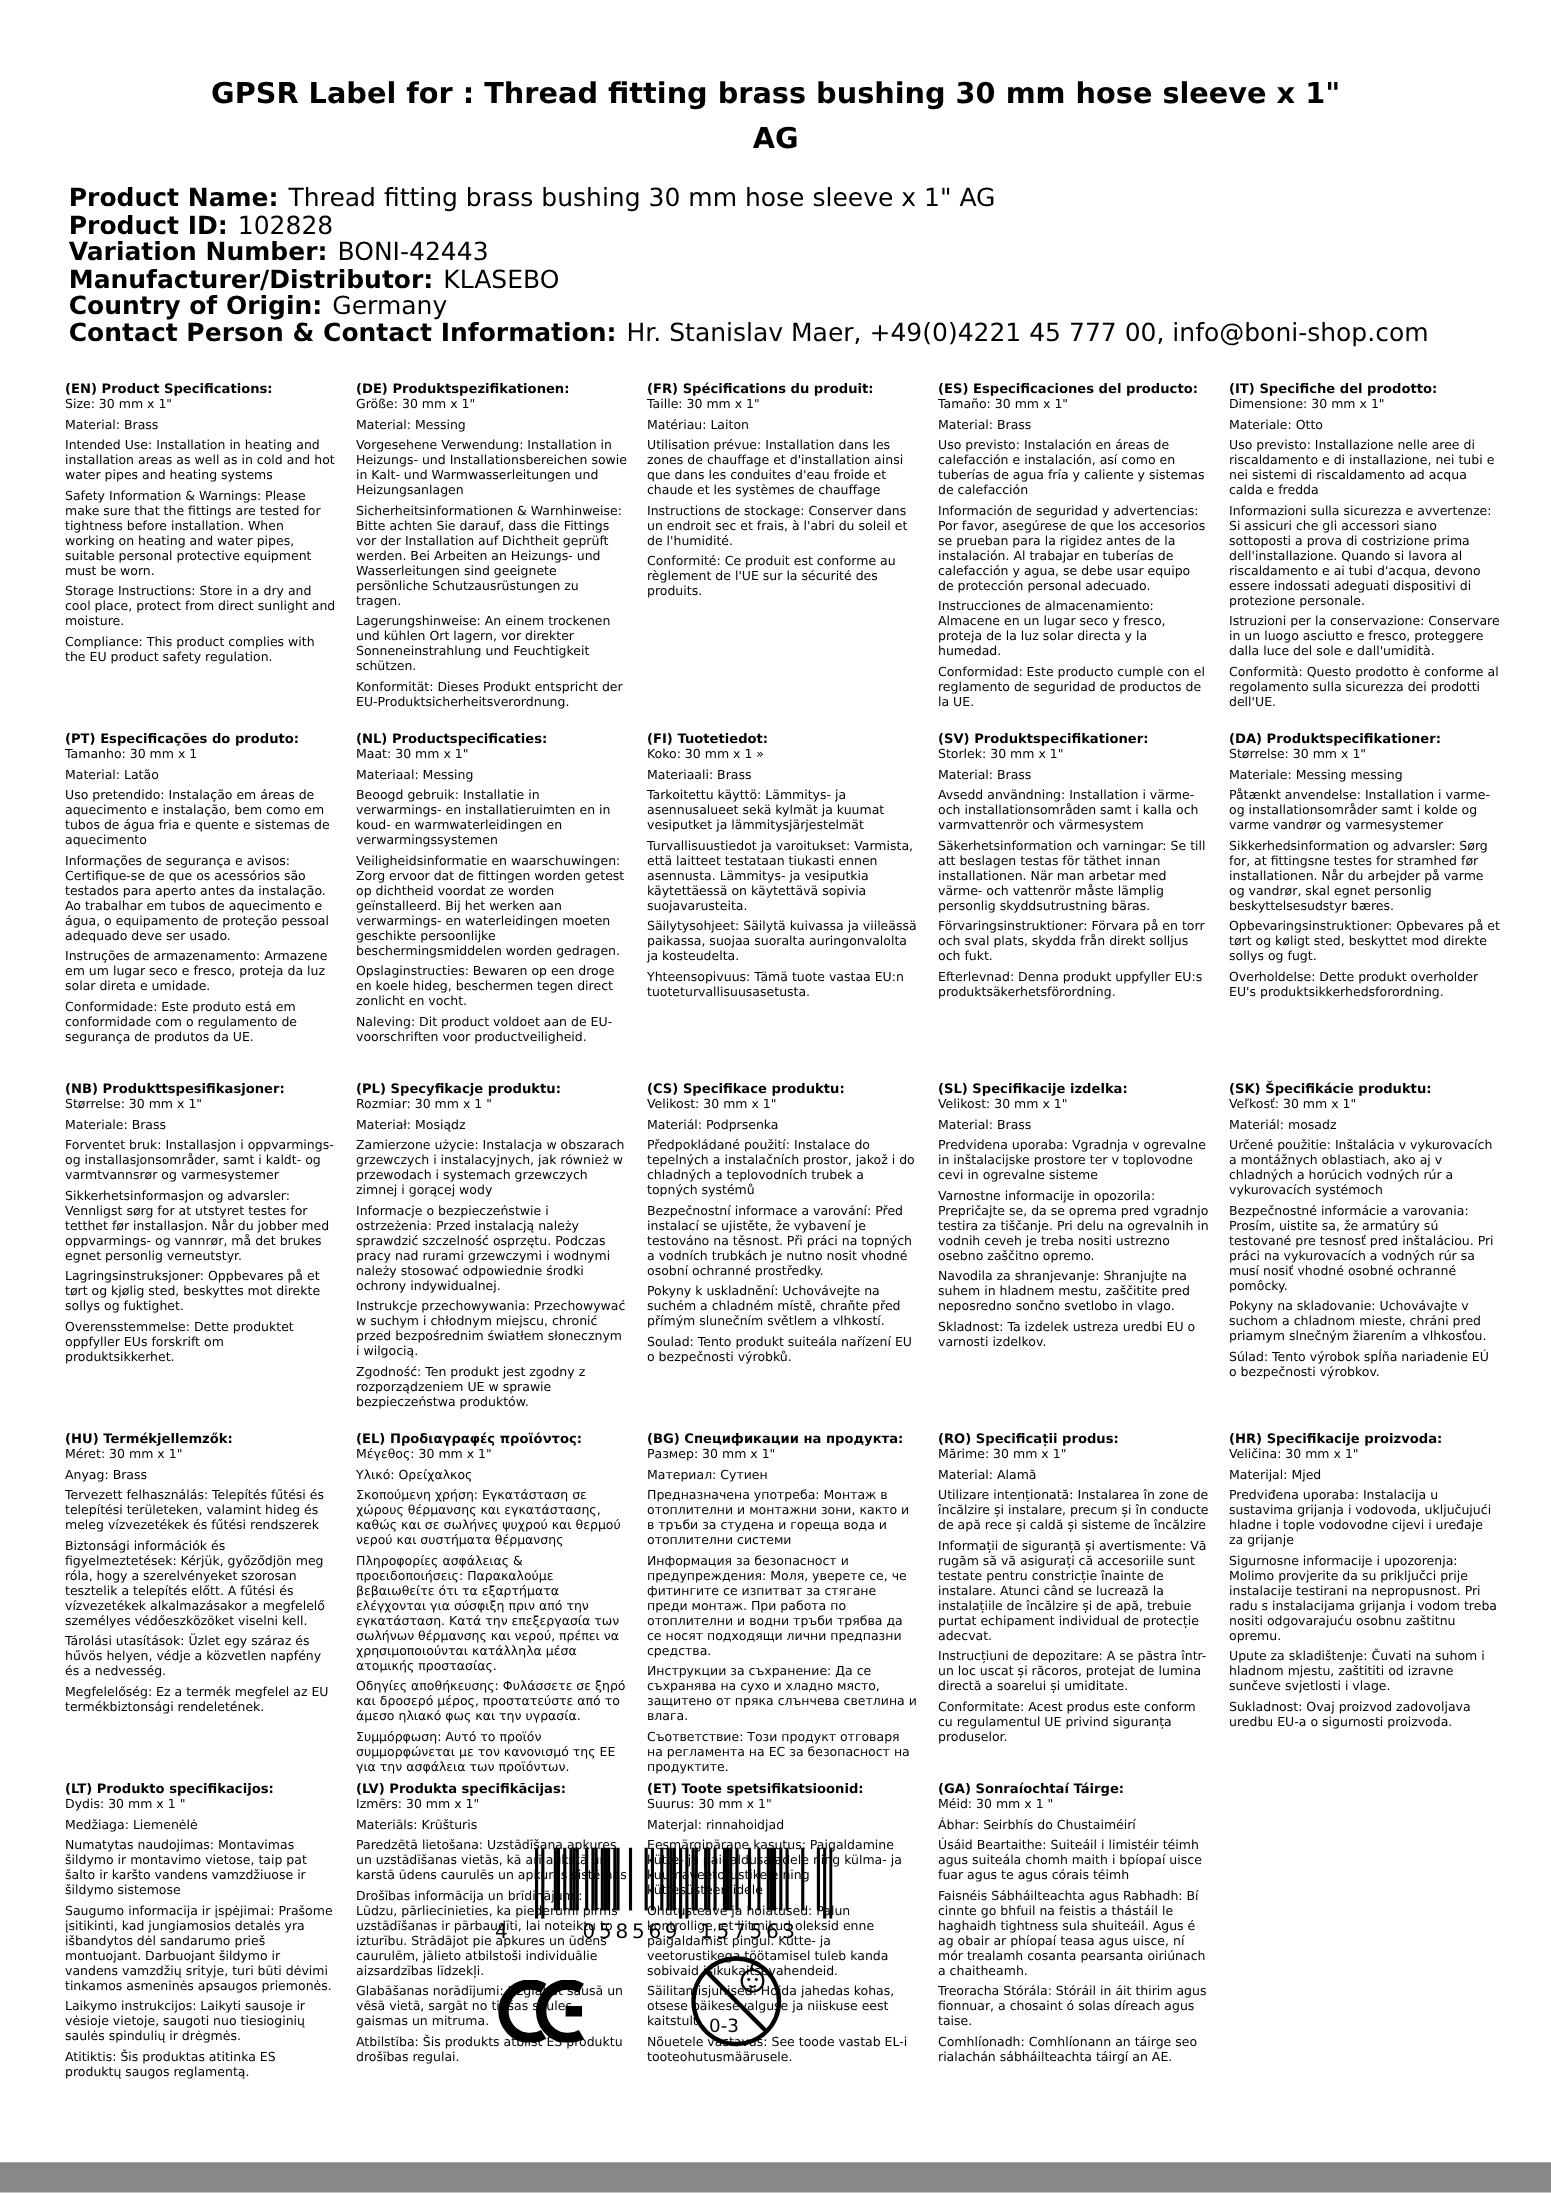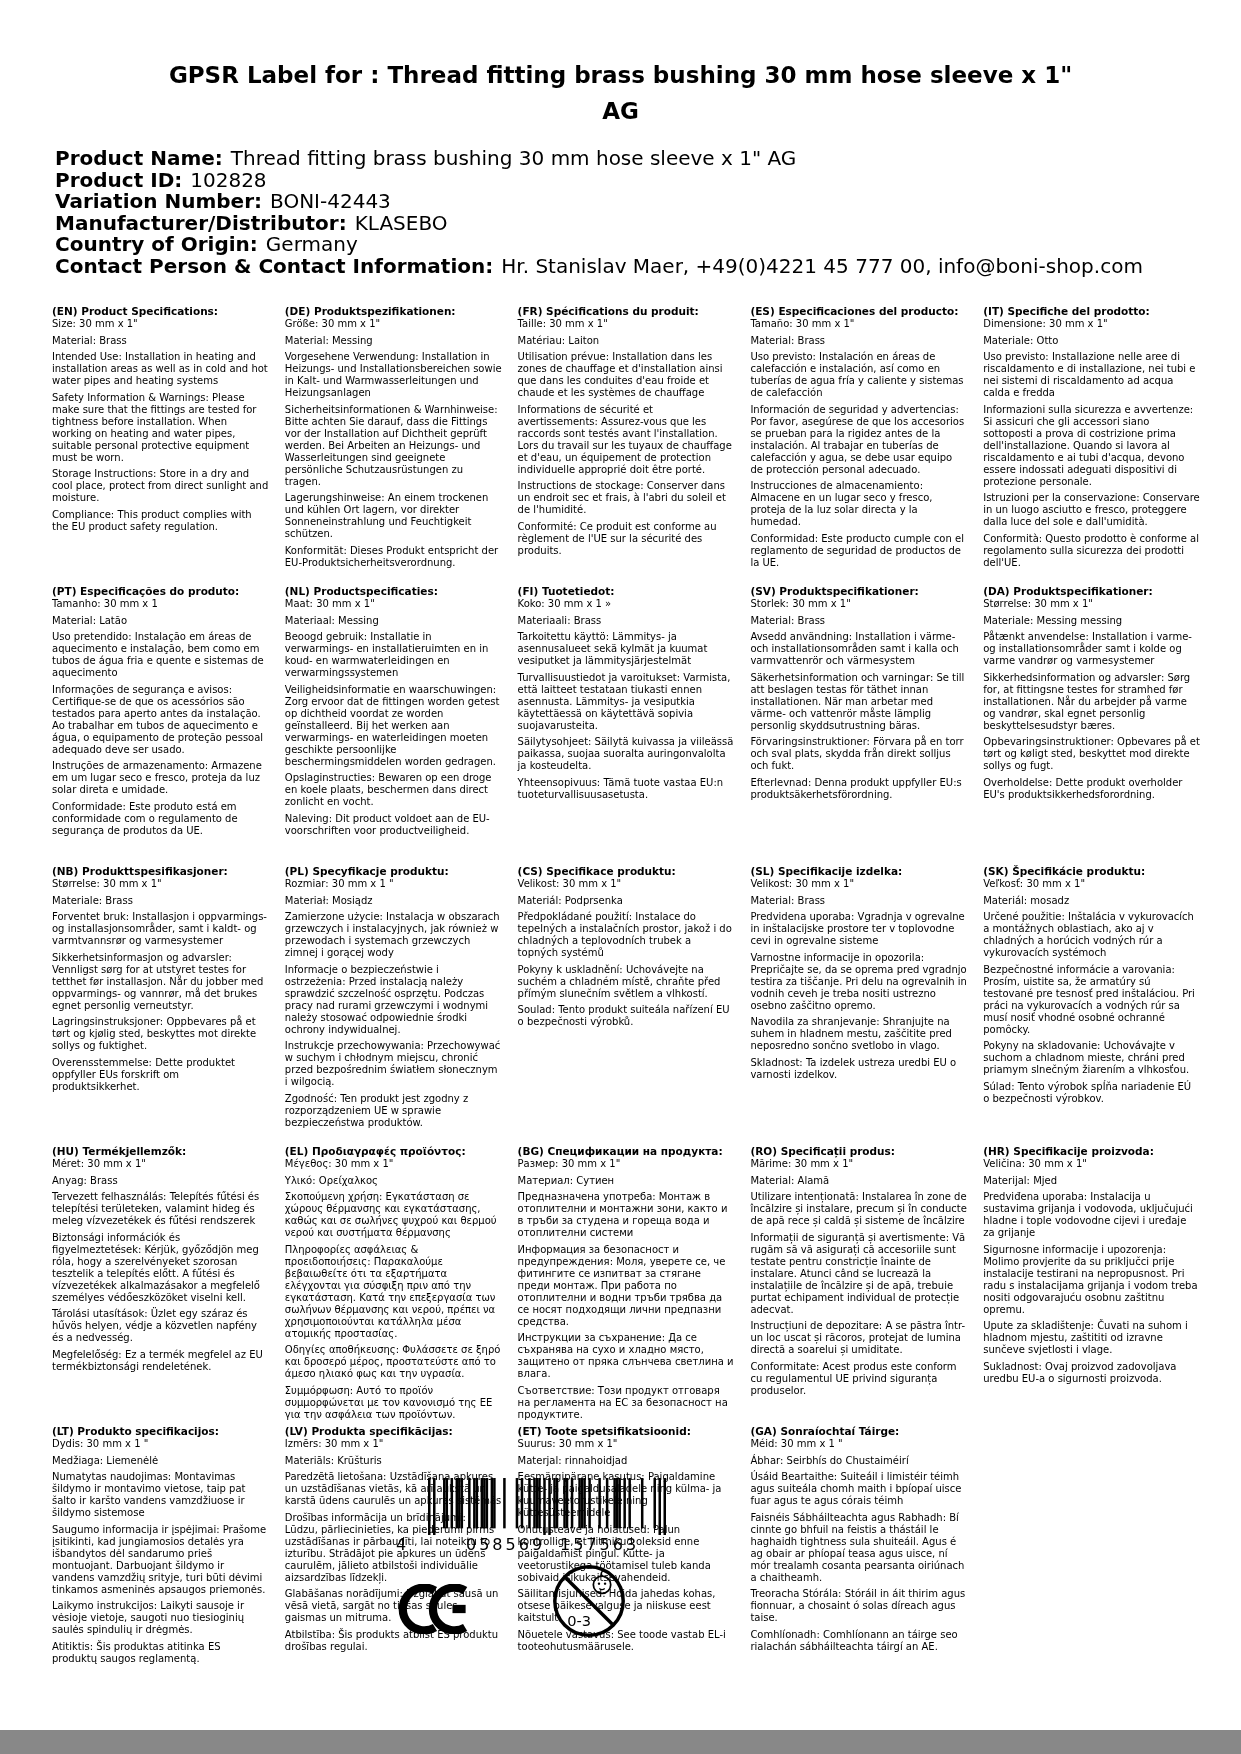--- a/index.html
+++ b/index.html
@@ -58,21 +58,20 @@
         <p>Vorgesehene Verwendung: Installation in Heizungs- und Installationsbereichen sowie in Kalt- und Warmwasserleitungen und Heizungsanlagen</p>
         <p>Sicherheitsinformationen &amp; Warnhinweise: Bitte achten Sie darauf, dass die Fittings vor der Installation auf Dichtheit geprüft werden. Bei Arbeiten an Heizungs- und Wasserleitungen sind geeignete persönliche Schutzausrüstungen zu tragen.</p>
         <p>Lagerungshinweise: An einem trockenen und kühlen Ort lagern, vor direkter Sonneneinstrahlung und Feuchtigkeit schützen.</p>
         <p>Konformität: Dieses Produkt entspricht der EU-Produktsicherheitsverordnung.</p>
       </div>
       <div class="spec-cell">
         <h3>(FR) Spécifications du produit:</h3>
         <p>Taille: 30 mm x 1"</p>
         <p>Matériau: Laiton</p>
         <p>Utilisation prévue: Installation dans les zones de chauffage et d'installation ainsi que dans les conduites d'eau froide et chaude et les systèmes de chauffage</p>
-        <p>Informations de sécurité et avertissements: Assurez-vous que les raccords sont testés avant l'installation. Lors du travail sur les tuyaux de chauffage et d'eau, un équipement de protection individuelle approprié doit être porté.</p>
         <p>Instructions de stockage: Conserver dans un endroit sec et frais, à l'abri du soleil et de l'humidité.</p>
         <p>Conformité: Ce produit est conforme au règlement de l'UE sur la sécurité des produits.</p>
       </div>
       <div class="spec-cell">
         <h3>(ES) Especificaciones del producto:</h3>
         <p>Tamaño: 30 mm x 1"</p>
         <p>Material: Brass</p>
         <p>Uso previsto: Instalación en áreas de calefacción e instalación, así como en tuberías de agua fría y caliente y sistemas de calefacción</p>
         <p>Información de seguridad y advertencias: Por favor, asegúrese de que los accesorios se prueban para la rigidez antes de la instalación. Al trabajar en tuberías de calefacción y agua, se debe usar equipo de protección personal adecuado.</p>
         <p>Instrucciones de almacenamiento: Almacene en un lugar seco y fresco, proteja de la luz solar directa y la humedad.</p>
@@ -95,21 +94,21 @@
         <p>Informações de segurança e avisos: Certifique-se de que os acessórios são testados para aperto antes da instalação. Ao trabalhar em tubos de aquecimento e água, o equipamento de proteção pessoal adequado deve ser usado.</p>
         <p>Instruções de armazenamento: Armazene em um lugar seco e fresco, proteja da luz solar direta e umidade.</p>
         <p>Conformidade: Este produto está em conformidade com o regulamento de segurança de produtos da UE.</p>
       </div>
       <div class="spec-cell">
         <h3>(NL) Productspecificaties:</h3>
         <p>Maat: 30 mm x 1"</p>
         <p>Materiaal: Messing</p>
         <p>Beoogd gebruik: Installatie in verwarmings- en installatieruimten en in koud- en warmwaterleidingen en verwarmingssystemen</p>
         <p>Veiligheidsinformatie en waarschuwingen: Zorg ervoor dat de fittingen worden getest op dichtheid voordat ze worden geïnstalleerd. Bij het werken aan verwarmings- en waterleidingen moeten geschikte persoonlijke beschermingsmiddelen worden gedragen.</p>
-        <p>Opslaginstructies: Bewaren op een droge en koele plaats, beschermen dans direct zonlicht en vocht.</p>
+        <p>Opslaginstructies: Bewaren op een droge en koele hideg, beschermen tegen direct zonlicht en vocht.</p>
         <p>Naleving: Dit product voldoet aan de EU-voorschriften voor productveiligheid.</p>
       </div>
       <div class="spec-cell">
         <h3>(FI) Tuotetiedot:</h3>
         <p>Koko: 30 mm x 1 »</p>
         <p>Materiaali: Brass</p>
         <p>Tarkoitettu käyttö: Lämmitys- ja asennusalueet sekä kylmät ja kuumat vesiputket ja lämmitysjärjestelmät</p>
         <p>Turvallisuustiedot ja varoitukset: Varmista, että laitteet testataan tiukasti ennen asennusta. Lämmitys- ja vesiputkia käytettäessä on käytettävä sopivia suojavarusteita.</p>
         <p>Säilytysohjeet: Säilytä kuivassa ja viileässä paikassa, suojaa suoralta auringonvalolta ja kosteudelta.</p>
         <p>Yhteensopivuus: Tämä tuote vastaa EU:n tuoteturvallisuusasetusta.</p>
@@ -148,20 +147,21 @@
         <p>Zamierzone użycie: Instalacja w obszarach grzewczych i instalacyjnych, jak również w przewodach i systemach grzewczych zimnej i gorącej wody</p>
         <p>Informacje o bezpieczeństwie i ostrzeżenia: Przed instalacją należy sprawdzić szczelność osprzętu. Podczas pracy nad rurami grzewczymi i wodnymi należy stosować odpowiednie środki ochrony indywidualnej.</p>
         <p>Instrukcje przechowywania: Przechowywać w suchym i chłodnym miejscu, chronić przed bezpośrednim światłem słonecznym i wilgocią.</p>
         <p>Zgodność: Ten produkt jest zgodny z rozporządzeniem UE w sprawie bezpieczeństwa produktów.</p>
       </div>
       <div class="spec-cell">
         <h3>(CS) Specifikace produktu:</h3>
         <p>Velikost: 30 mm x 1"</p>
         <p>Materiál: Podprsenka</p>
         <p>Předpokládané použití: Instalace do tepelných a instalačních prostor, jakož i do chladných a teplovodních trubek a topných systémů</p>
+        <p>Bezpečnostní informace a varování: Před instalací se ujistěte, že vybavení je testováno na těsnost. Při práci na topných a vodních trubkách je nutno nosit vhodné osobní ochranné prostředky.</p>
         <p>Pokyny k uskladnění: Uchovávejte na suchém a chladném místě, chraňte před přímým slunečním světlem a vlhkostí.</p>
         <p>Soulad: Tento produkt suiteála nařízení EU o bezpečnosti výrobků.</p>
       </div>
       <div class="spec-cell">
         <h3>(SL) Specifikacije izdelka:</h3>
         <p>Velikost: 30 mm x 1"</p>
         <p>Material: Brass</p>
         <p>Predvidena uporaba: Vgradnja v ogrevalne in inštalacijske prostore ter v toplovodne cevi in ogrevalne sisteme</p>
         <p>Varnostne informacije in opozorila: Prepričajte se, da se oprema pred vgradnjo testira za tiščanje. Pri delu na ogrevalnih in vodnih ceveh je treba nositi ustrezno osebno zaščitno opremo.</p>
         <p>Navodila za shranjevanje: Shranjujte na suhem in hladnem mestu, zaščitite pred neposredno sončno svetlobo in vlago.</p>

